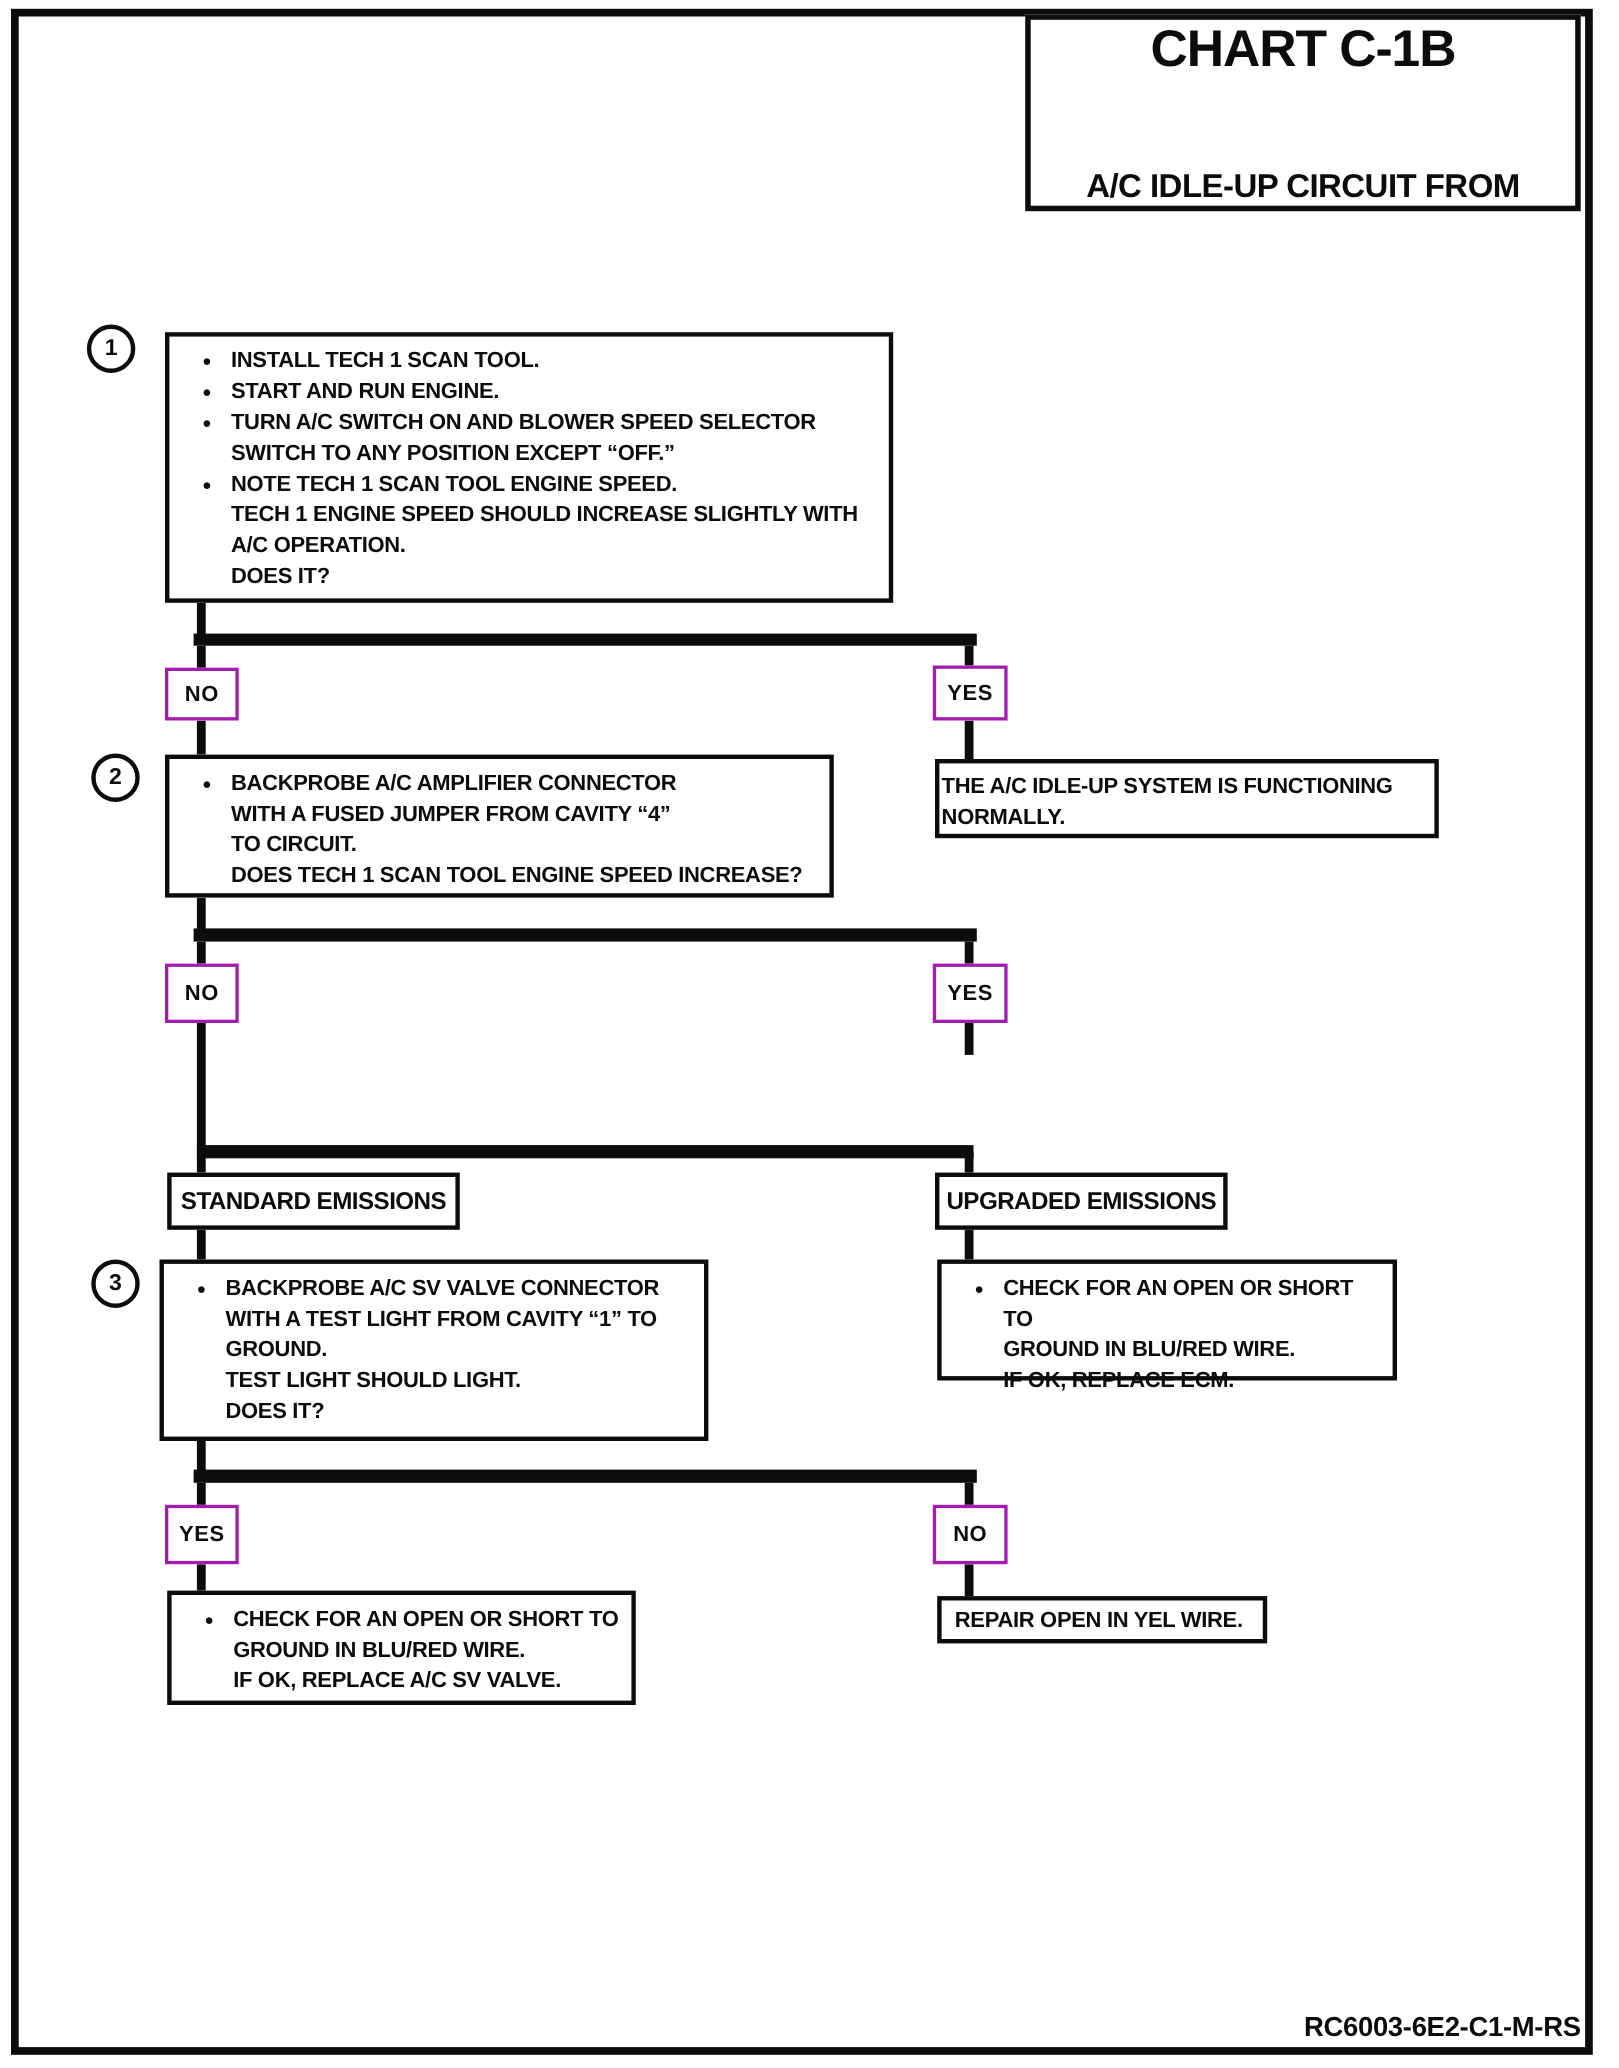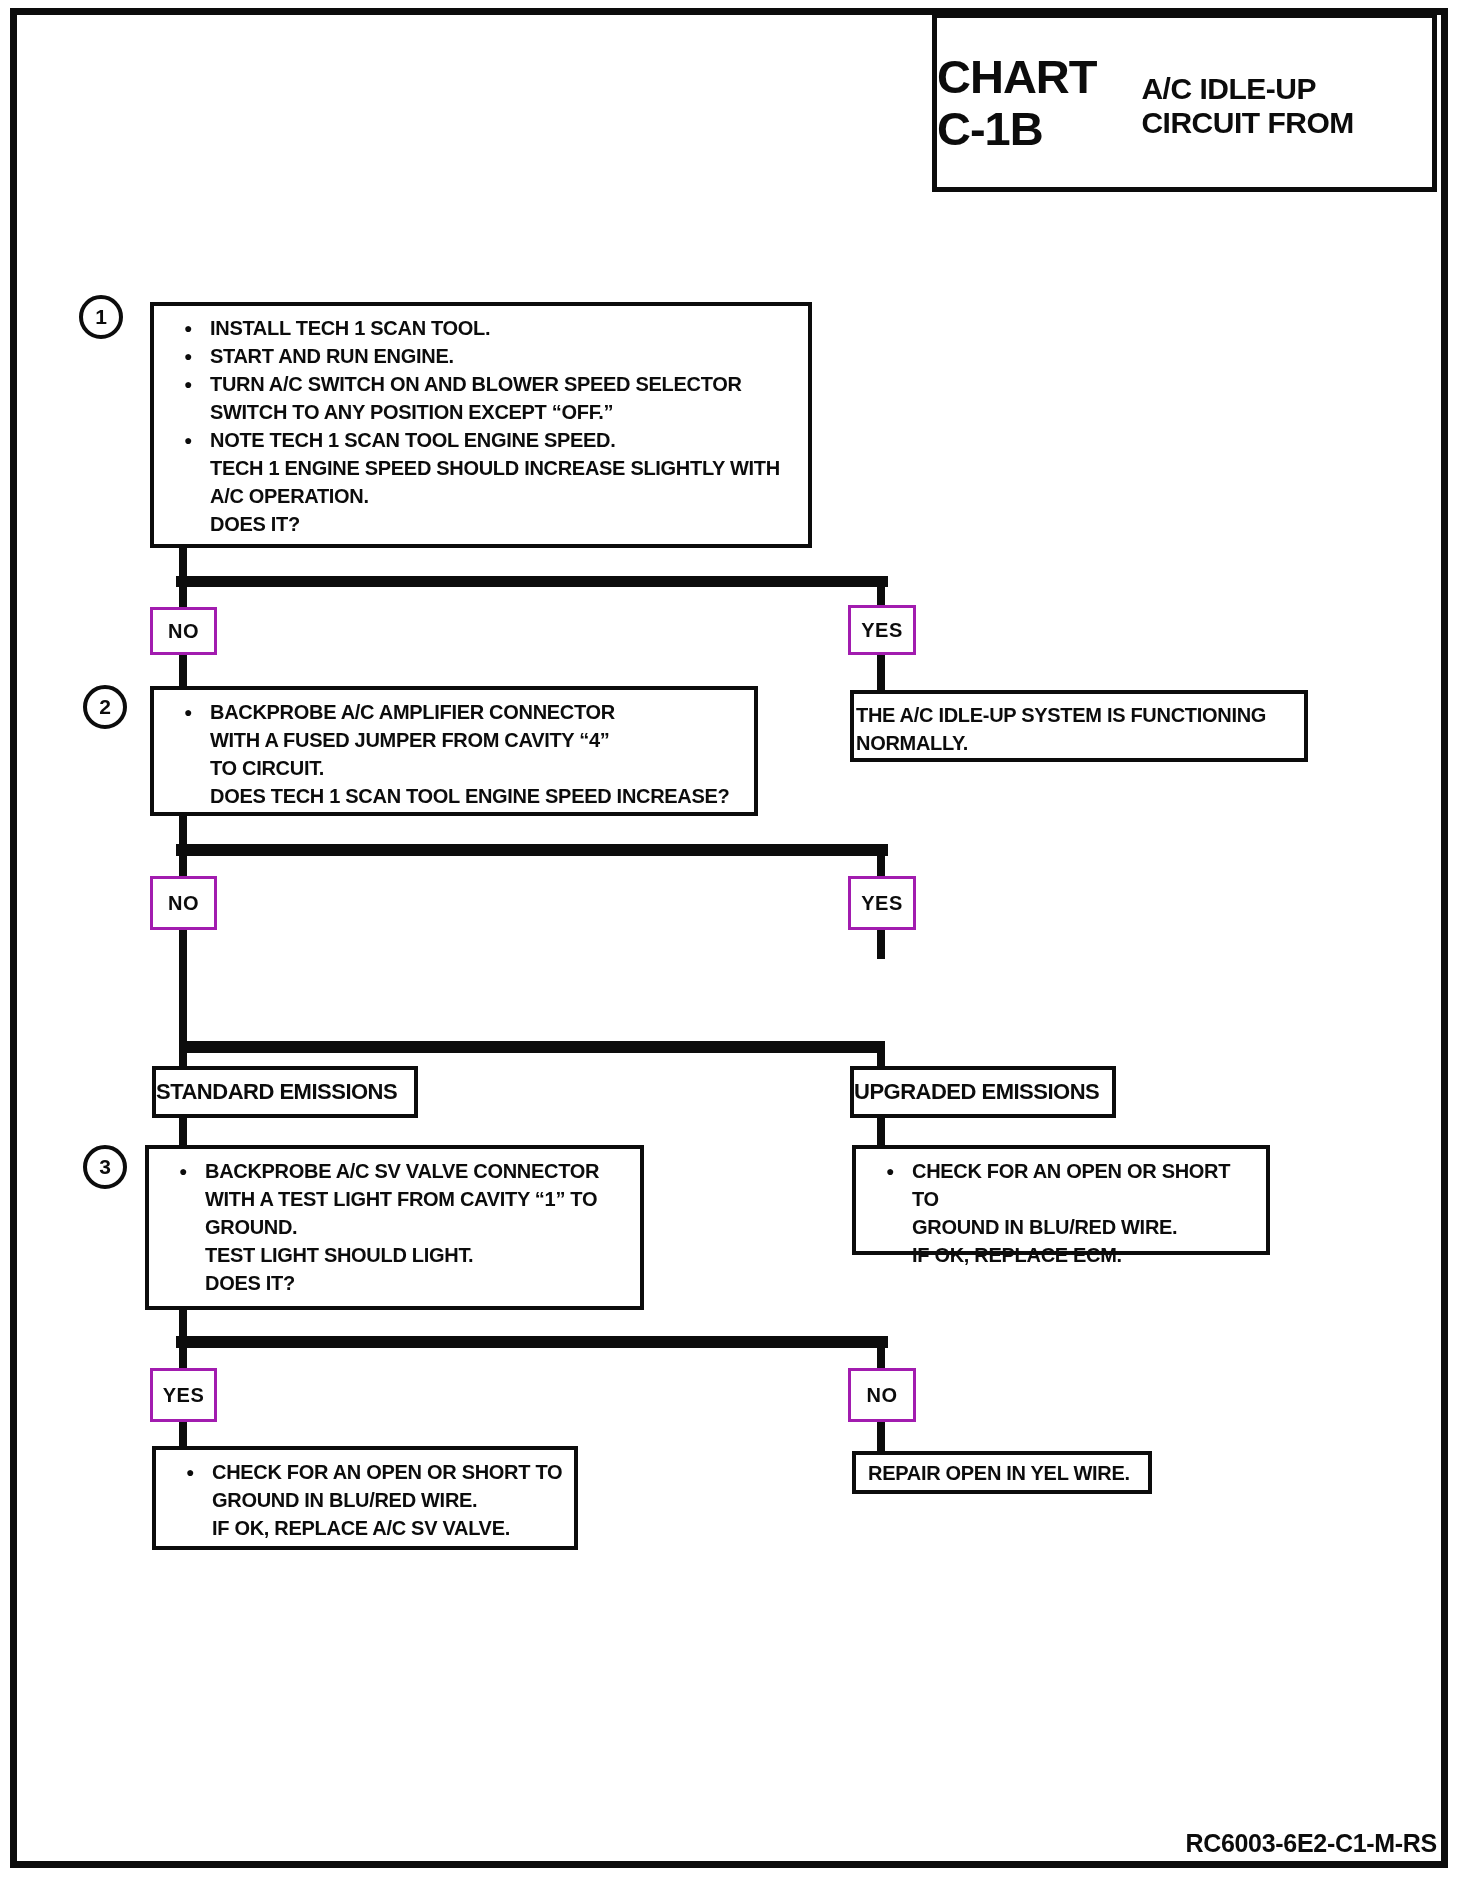--- a/index.html
+++ b/index.html
@@ -7,21 +7,21 @@
     position:relative; width:1472px; height:1880px; background:#ffffff;
     font-family:"Liberation Sans", sans-serif; color:#0c0c0c; overflow:hidden;
   }
   .frame {
     position:absolute; left:10px; top:8px; width:1424px; height:1846px;
     border:7px solid #0c0c0c;
   }
   .title-box {
     position:absolute; left:932px; top:13px; width:505px; height:179px;
     border:5px solid #0c0c0c; box-sizing:border-box; background:#fff;
-    display:flex; flex-direction:row; align-items:center; justify-content:space-between;
+    display:flex; flex-direction:column; align-items:center; justify-content:space-between;
   }
   .title { font-size:47px; font-weight:bold; letter-spacing:-1px; line-height:1.1; }
   .subtitle { font-size:30px; font-weight:bold; letter-spacing:-0.5px; margin-top:6px; }
 
   .box {
     position:absolute; border:4px solid #0c0c0c; box-sizing:border-box; background:#fff;
     font-weight:bold; font-size:20px; line-height:28px; letter-spacing:-0.3px;
   }
   .textbox { padding:8px 8px 0 12px; }
   .line { display:flex; }
@@ -29,21 +29,21 @@
   .tx { flex:1 1 auto; }
   .plain { padding:7px 8px 0 2px; }
   .single { display:flex; align-items:center; padding-left:12px; }
   .label-box {
     position:absolute; border:3px solid #a21caf; box-sizing:border-box; background:#fff;
     display:flex; align-items:center; justify-content:center;
     font-weight:bold; font-size:20px; letter-spacing:0.5px;
   }
   .em-box {
     position:absolute; border:4px solid #0c0c0c; box-sizing:border-box; background:#fff;
-    display:flex; align-items:center; 
+    display:flex; align-items:center; justify-content:center;
     font-weight:bold; font-size:22px; letter-spacing:-0.5px;
   }
   .circle {
     position:absolute; width:44px; height:44px; border:4px solid #0c0c0c; border-radius:50%;
     box-sizing:border-box; background:#fff; display:flex; align-items:center; justify-content:center;
     font-weight:bold; font-size:21px;
   }
   .vline, .hline { position:absolute; background:#0c0c0c; }
 
   

